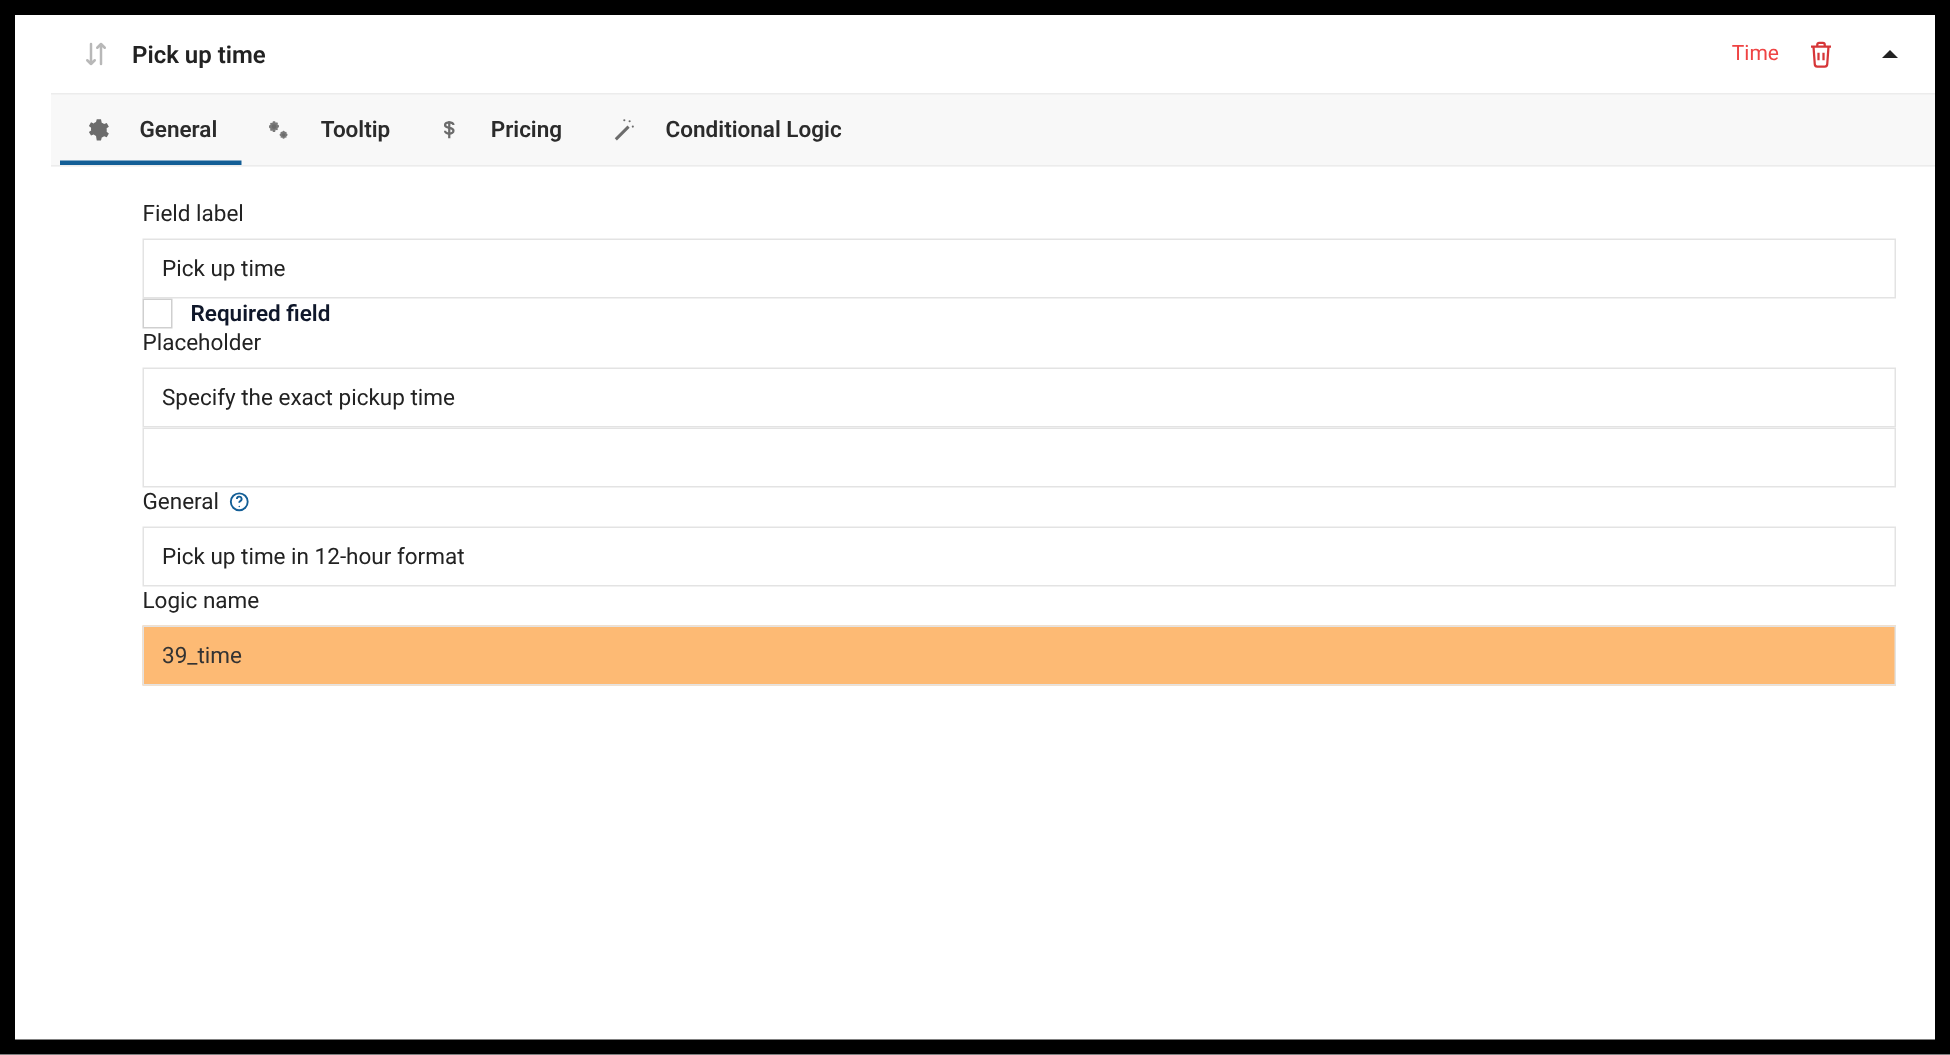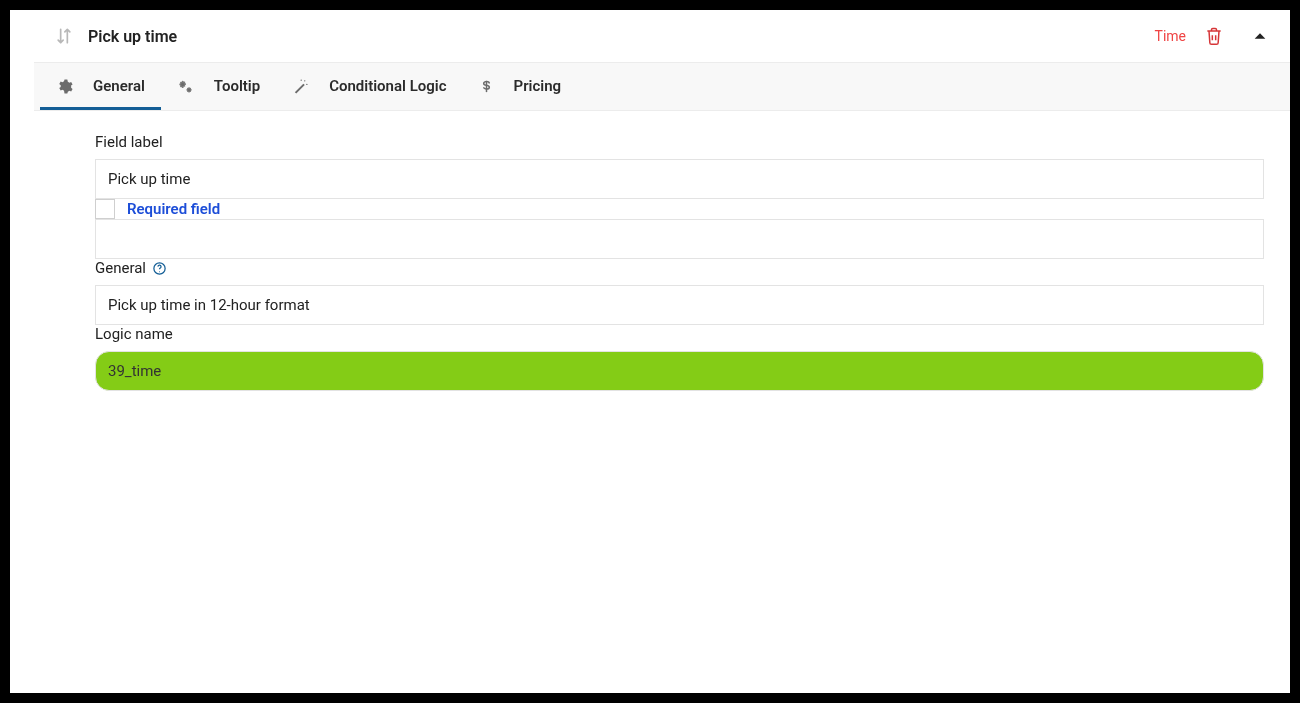--- a/index.html
+++ b/index.html
@@ -97,39 +97,38 @@
     width: 100%;
     border: 1px solid #e3e3e3;
     background: #fff;
     padding: 10px 12px;
     font-size: 15px;
     color: #222;
     font-family: inherit;
     outline: none;
   }
   .text-input.readonly {
-    background: #84cc16;
+    background: #fdba74;
     color: #333;
-    border-radius: 14px;
   }
   .checkbox-row {
     display: flex;
     align-items: center;
     gap: 12px;
   }
   .checkbox {
     width: 20px;
     height: 20px;
     border: 1px solid #cfcfcf;
     background: #fff;
   }
   .checkbox-label {
     font-size: 15px;
     font-weight: 600;
-    color: #1d4ed8;
+    color: #0f172a;
   }
   svg { display: block; }
 </style>
 </head>
 <body>
 
 <div class="panel">
 
   <div class="header">
     <span class="drag-handle">
@@ -171,53 +170,55 @@
           <circle cx="8" cy="9" r="2.2"></circle>
             <path d="M8 4l1 .1.6 1.3 1.3-.4.8.8-.4 1.3 1.3.6.1 1-.1 1-1.3.6.4 1.3-.8.8-1.3-.4L9 14l-1 .1-1-.1-.6-1.3-1.3.4-.8-.8.4-1.3L3.4 10l-.1-1 .1-1L4.7 7.4 4.3 6.1l.8-.8 1.3.4L7 4.1 8 4z" opacity=".9"></path>
           <circle cx="17" cy="17" r="1.6"></circle>
             <path d="M17 13l.8.1.5 1 1-.3.6.6-.3 1 1 .5.1.8-.1.8-1 .5.3 1-.6.6-1-.3-.5 1-.8.1-.8-.1-.5-1-1 .3-.6-.6.3-1-1-.5-.1-.8.1-.8 1-.5-.3-1 .6-.6 1 .3.5-1 .8-.1z" opacity=".9"></path>
         </svg>
       </span>
       <span>Tooltip</span>
     </div>
     <div class="tab">
       <span class="tab-icon">
+        <svg width="15" height="17" viewBox="0 0 24 24" fill="none" stroke="currentColor" stroke-width="2.4">
+          <path d="M12 3v18"></path>
+            <path d="M16.5 7c0-1.7-2-3-4.5-3S7.5 5.3 7.5 7 9 9.5 12 10s4.5 1.3 4.5 3-2 3-4.5 3-4.5-1.3-4.5-3"></path>
+        </svg>
+      </span>
+      <span>Pricing</span>
+    </div>
+    <div class="tab">
+      <span class="tab-icon">
         <svg width="17" height="17" viewBox="0 0 24 24" fill="currentColor">
           <path d="M4 20l12-12 2 2L6 22z"></path>
             <circle cx="18" cy="4" r="1"></circle>
             <circle cx="21" cy="9" r="1"></circle>
             <circle cx="13" cy="3" r="1"></circle>
         </svg>
       </span>
       <span>Conditional Logic</span>
     </div>
-    <div class="tab">
-      <span class="tab-icon">
-        <svg width="15" height="17" viewBox="0 0 24 24" fill="none" stroke="currentColor" stroke-width="2.4">
-          <path d="M12 3v18"></path>
-            <path d="M16.5 7c0-1.7-2-3-4.5-3S7.5 5.3 7.5 7 9 9.5 12 10s4.5 1.3 4.5 3-2 3-4.5 3-4.5-1.3-4.5-3"></path>
-        </svg>
-      </span>
-      <span>Pricing</span>
-    </div>
   </div>
 
   <div class="form-body">
 
     <div class="field-group">
       <label class="field-label">Field label</label>
       <input type="text" class="text-input" value="Pick up time" style="">
     </div>
 
     <div class="checkbox-row">
       <span class="checkbox"></span>
       <span class="checkbox-label">Required field</span>
     </div>
 
     <div class="field-group">
+      <label class="field-label">Placeholder</label>
+      <input type="text" class="text-input" value="Specify the exact pickup time" style="">
     </div>
 
     <div class="field-group">
       <input type="text" class="text-input" value="" style="">
     </div>
 
     <div class="field-group">
       <label class="field-label">
         <span>General</span>
         <span class="help-icon">

